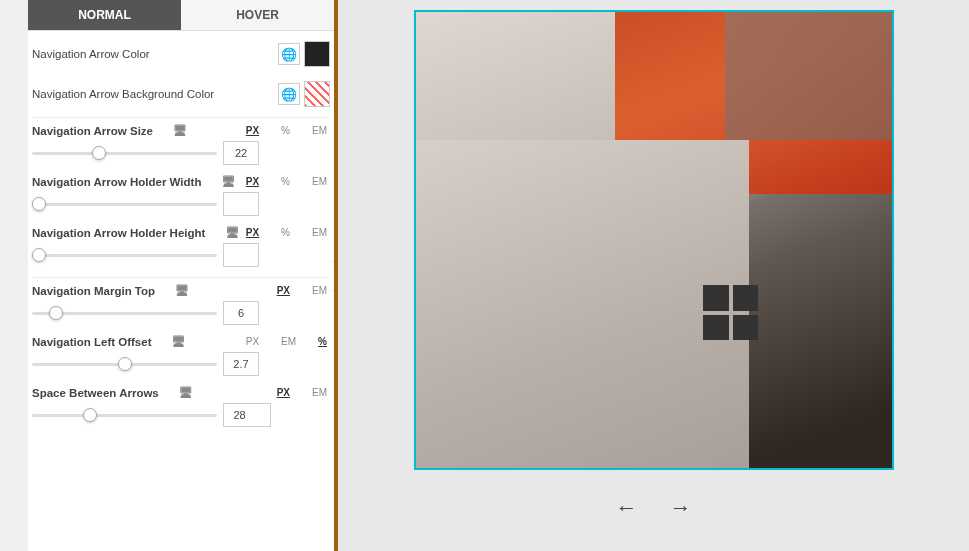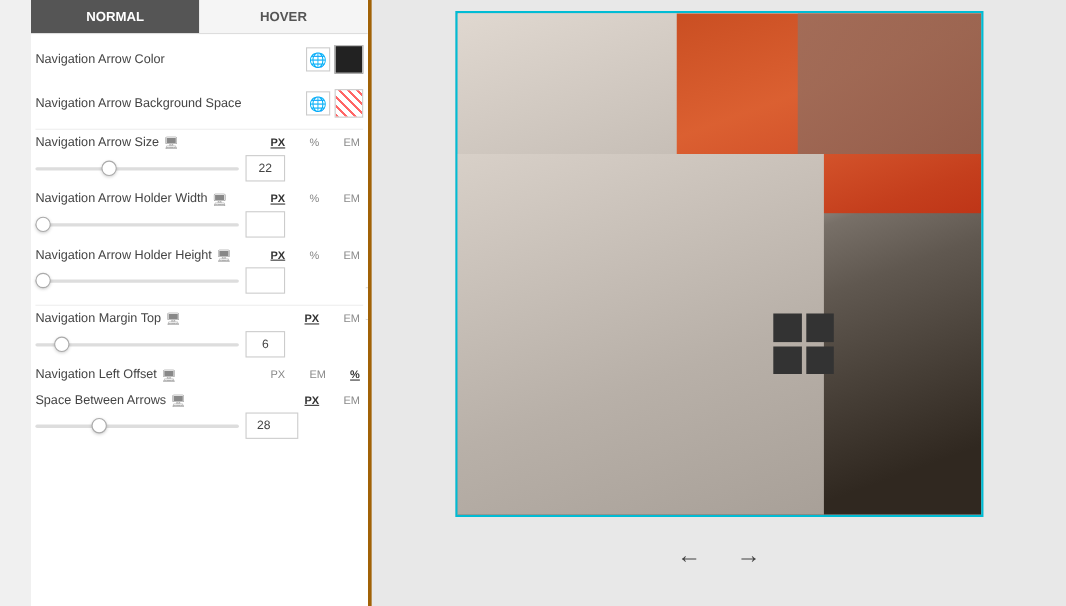--- a/index.html
+++ b/index.html
@@ -102,21 +102,23 @@
       display: flex;
       align-items: center;
       justify-content: space-between;
       margin-bottom: 4px;
     }
 
     .slider-label {
       font-size: 11.5px;
       color: #444;
       display: flex;
-      gap: 4px;
+      align-items: center;
+      gap: 20px;
+      font-weight: bold;
     }
 
     .unit-selector {
       display: flex;
       gap: 16px;
       font-size: 10px;
       color: #888;
     }
 
     .unit-selector span {
@@ -305,21 +307,21 @@
 
     <div class="color-row">
       <span class="color-label">Navigation Arrow Color</span>
       <div class="color-controls">
         <div class="globe-icon">🌐</div>
         <div class="color-swatch" style="background:#222;"></div>
       </div>
     </div>
 
     <div class="color-row">
-      <span class="color-label">Navigation Arrow Background Space</span>
+      <span class="color-label">Navigation Arrow Background Color</span>
       <div class="color-controls">
         <div class="globe-icon">🌐</div>
         <div class="color-swatch" style="background: repeating-linear-gradient(45deg, #f66 0px, #f66 2px, #fff 2px, #fff 6px);"></div>
       </div>
     </div>
 
     <div class="divider"></div>
 
     <div class="slider-row">
       <div class="slider-header">
@@ -398,20 +400,24 @@
       <div class="slider-header">
         <span class="slider-label">
           <span>Navigation Left Offset</span>
           <span class="monitor-icon">🖥</span>
         </span>
         <div class="unit-selector">
           <span>PX</span>
           <span>EM</span>
           <span class="active">%</span>
         </div>
+      </div>
+      <div class="slider-controls">
+        <input type="range" min="0" max="100" value="50" style="">
+        <input type="text" class="value-input" value="2.7" style="">
       </div>
     </div>
 
     <div class="slider-row">
       <div class="slider-header">
         <span class="slider-label">
           <span>Space Between Arrows</span>
           <span class="monitor-icon">🖥</span>
         </span>
         <div class="unit-selector">

